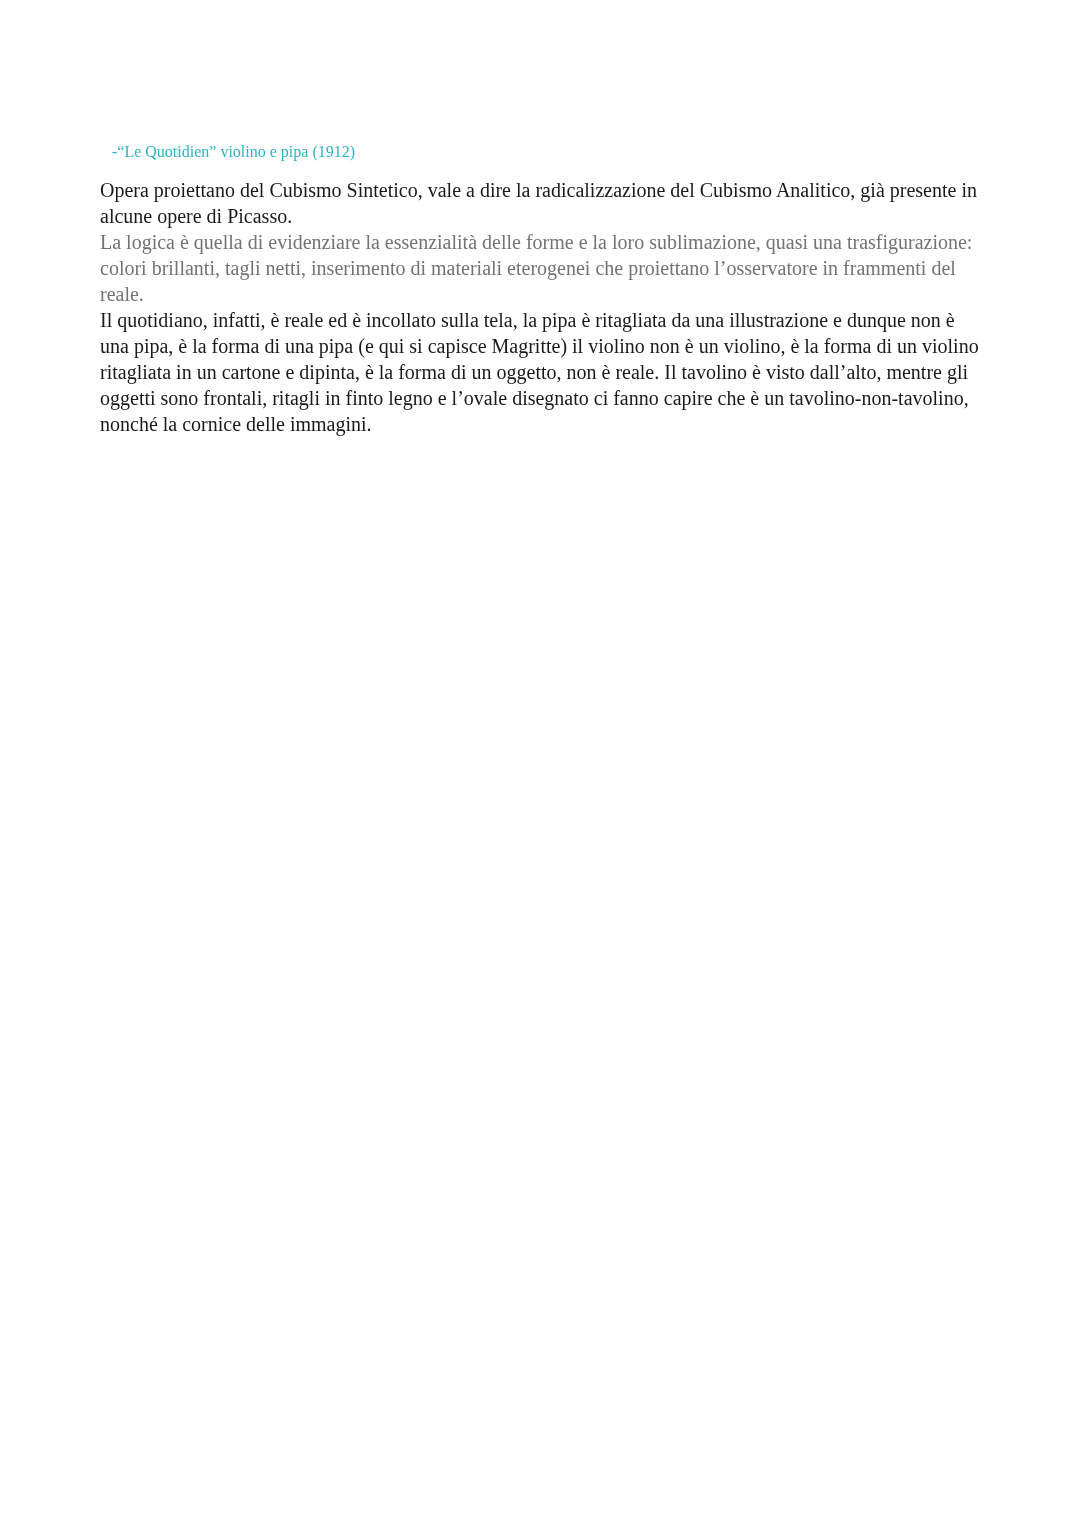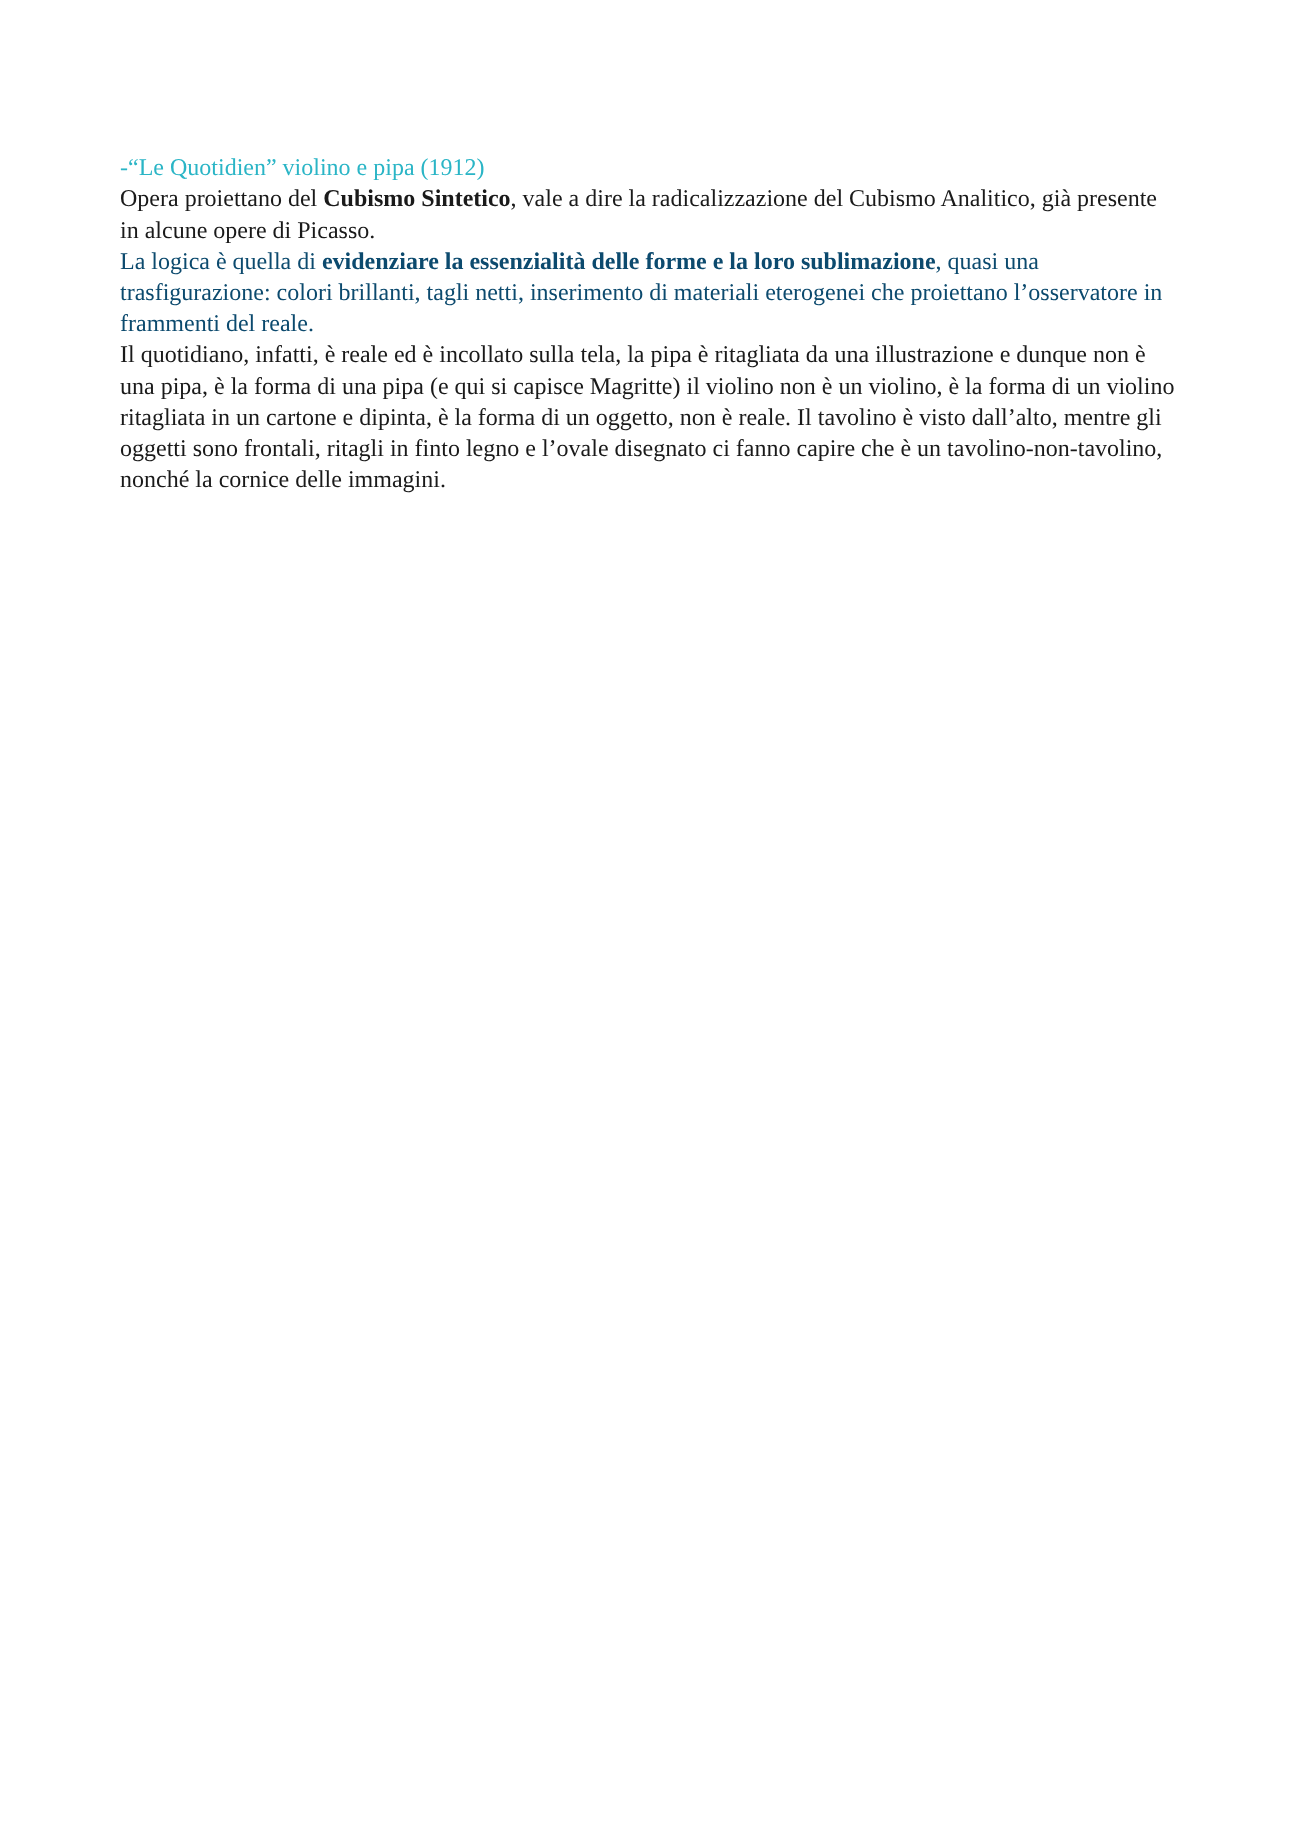--- a/index.html
+++ b/index.html
@@ -15,42 +15,42 @@
     overflow: hidden;
     font-family: "Liberation Serif", "DejaVu Serif", serif;
   }
   .content {
     position: absolute;
     left: 100px;
     top: 127px;
     width: 882px;
   }
   .heading {
-    margin: 0;
-    font-size: 20px;
+    margin: 12px;
+    font-size: 16px;
     line-height: 26px;
     font-weight: 400;
     font-family: "Liberation Serif", "DejaVu Serif", serif;
   }
   .para {
     margin: 0;
     font-size: 20px;
     line-height: 26px;
     color: #1a1a1a;
     font-family: "Liberation Serif", "DejaVu Serif", serif;
   }
   .para strong {
-    font-weight: 700;
+    font-weight: 400;
   }
 </style>
 </head>
 <body>
 
 <div class="page" style="background: rgb(255, 255, 255);">
   <div class="content">
     <h1 class="heading" style="color: rgb(42, 181, 198);">-“Le Quotidien” violino e pipa (1912)</h1>
     <div id="paragraphs">
         <p class="para" style="color: rgb(26, 26, 26);"><span>Opera proiettano del </span><strong>Cubismo Sintetico</strong><span>, vale a dire la radicalizzazione del Cubismo Analitico, già presente in alcune opere di Picasso.</span></p>
-        <p class="para" style="color: #0c4a6e;"><span>La logica è quella di </span><strong>evidenziare la essenzialità delle forme e la loro sublimazione</strong><span>, quasi una trasfigurazione: colori brillanti, tagli netti, inserimento di materiali eterogenei che proiettano l’osservatore in frammenti del reale.</span></p>
+        <p class="para" style="color: #737373;"><span>La logica è quella di </span><strong>evidenziare la essenzialità delle forme e la loro sublimazione</strong><span>, quasi una trasfigurazione: colori brillanti, tagli netti, inserimento di materiali eterogenei che proiettano l’osservatore in frammenti del reale.</span></p>
         <p class="para" style="color: rgb(26, 26, 26);"><span>Il quotidiano, infatti, è reale ed è incollato sulla tela, la pipa è ritagliata da una illustrazione e dunque non è una pipa, è la forma di una pipa (e qui si capisce Magritte) il violino non è un violino, è la forma di un violino ritagliata in un cartone e dipinta, è la forma di un oggetto, non è reale. Il tavolino è visto dall’alto, mentre gli oggetti sono frontali, ritagli in finto legno e l’ovale disegnato ci fanno capire che è un tavolino-non-tavolino, nonché la cornice delle immagini.</span></p>
       </div>
   </div>
 </div>
 
 </body></html>

